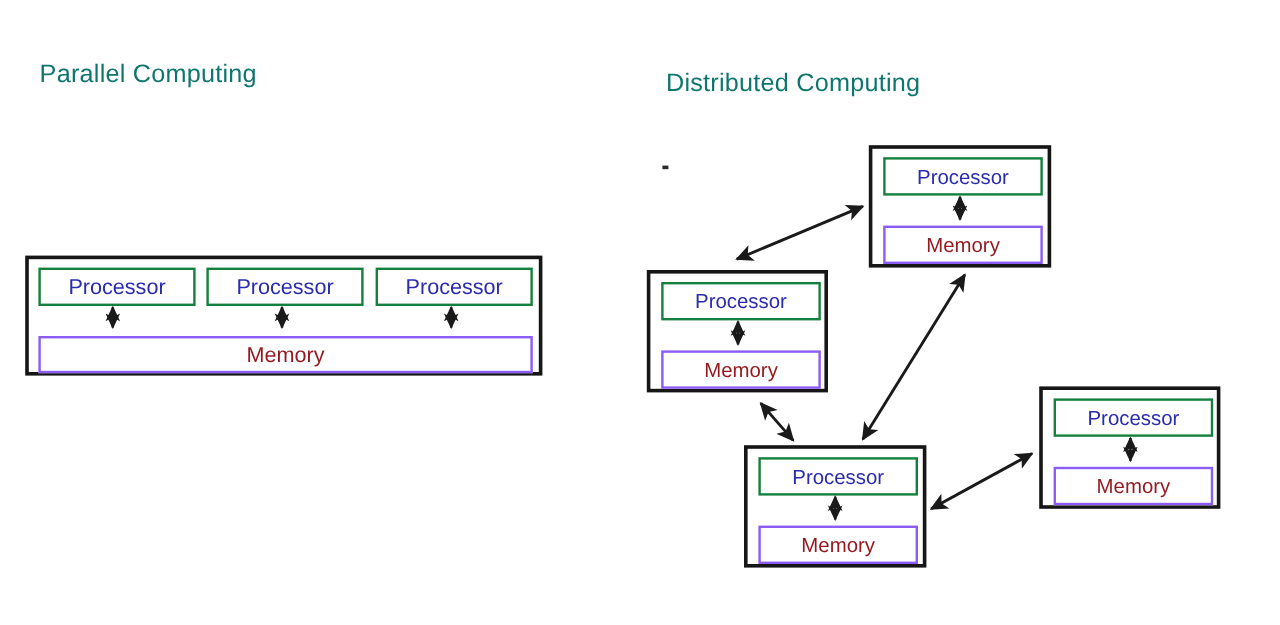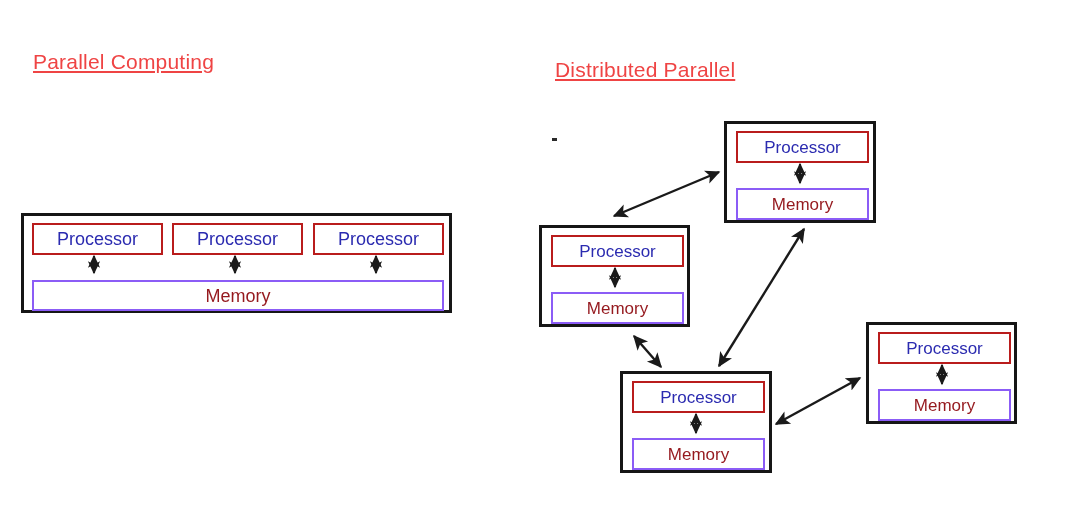--- a/index.html
+++ b/index.html
@@ -18,24 +18,23 @@
   #stage {
     position: absolute;
     left: 0; top: 0;
     width: 1067px;
     height: 521px;
     background: #ffffff;
   }
   .title {
     position: absolute;
     font-size: 21px;
-    color: #ef4444;
+    color: #0f766e;
     white-space: nowrap;
     letter-spacing: 0.2px;
-    text-decoration: underline;
   }
   #title-parallel { left: 33px; top: 50px; }
   #title-distributed { left: 555px; top: 58px; }
 
   
   .node {
     position: absolute;
     box-sizing: border-box;
     border: 3px solid #161616;
     background: #ffffff;
@@ -44,21 +43,21 @@
   .proc, .mem {
     position: absolute;
     box-sizing: border-box;
     display: flex;
     align-items: center;
     justify-content: center;
     background: #ffffff;
     white-space: nowrap;
   }
   .proc {
-    border: 2px solid #b91c1c;
+    border: 2px solid #15803d;
     color: #2b2bb0;
   }
   .mem {
     border: 2px solid #8b5cf6;
     color: #95191e;
   }
   .lbl { font-size: 18px; line-height: 1; }
   .lbl-sm { font-size: 17px; line-height: 1; }
 
   
@@ -76,21 +75,21 @@
     background: #2a2a2a;
   }
 </style>
 </head>
 <body>
 
 <div id="stage">
 
   <div class="title" id="title-parallel">Parallel Computing</div>
 
-  <div class="title" id="title-distributed">Distributed Parallel</div>
+  <div class="title" id="title-distributed">Distributed Computing</div>
 
   <div class="node" id="parallel-node" style="left:21px; top:213px; width:431px; height:100px;">
 
     <div class="proc" style="left:8px; top:7px; width:131px; height:32px;">
       <span class="lbl">Processor</span>
     </div>
 
     <div class="proc" style="left:148px; top:7px; width:131px; height:32px;">
       <span class="lbl">Processor</span>
     </div>

